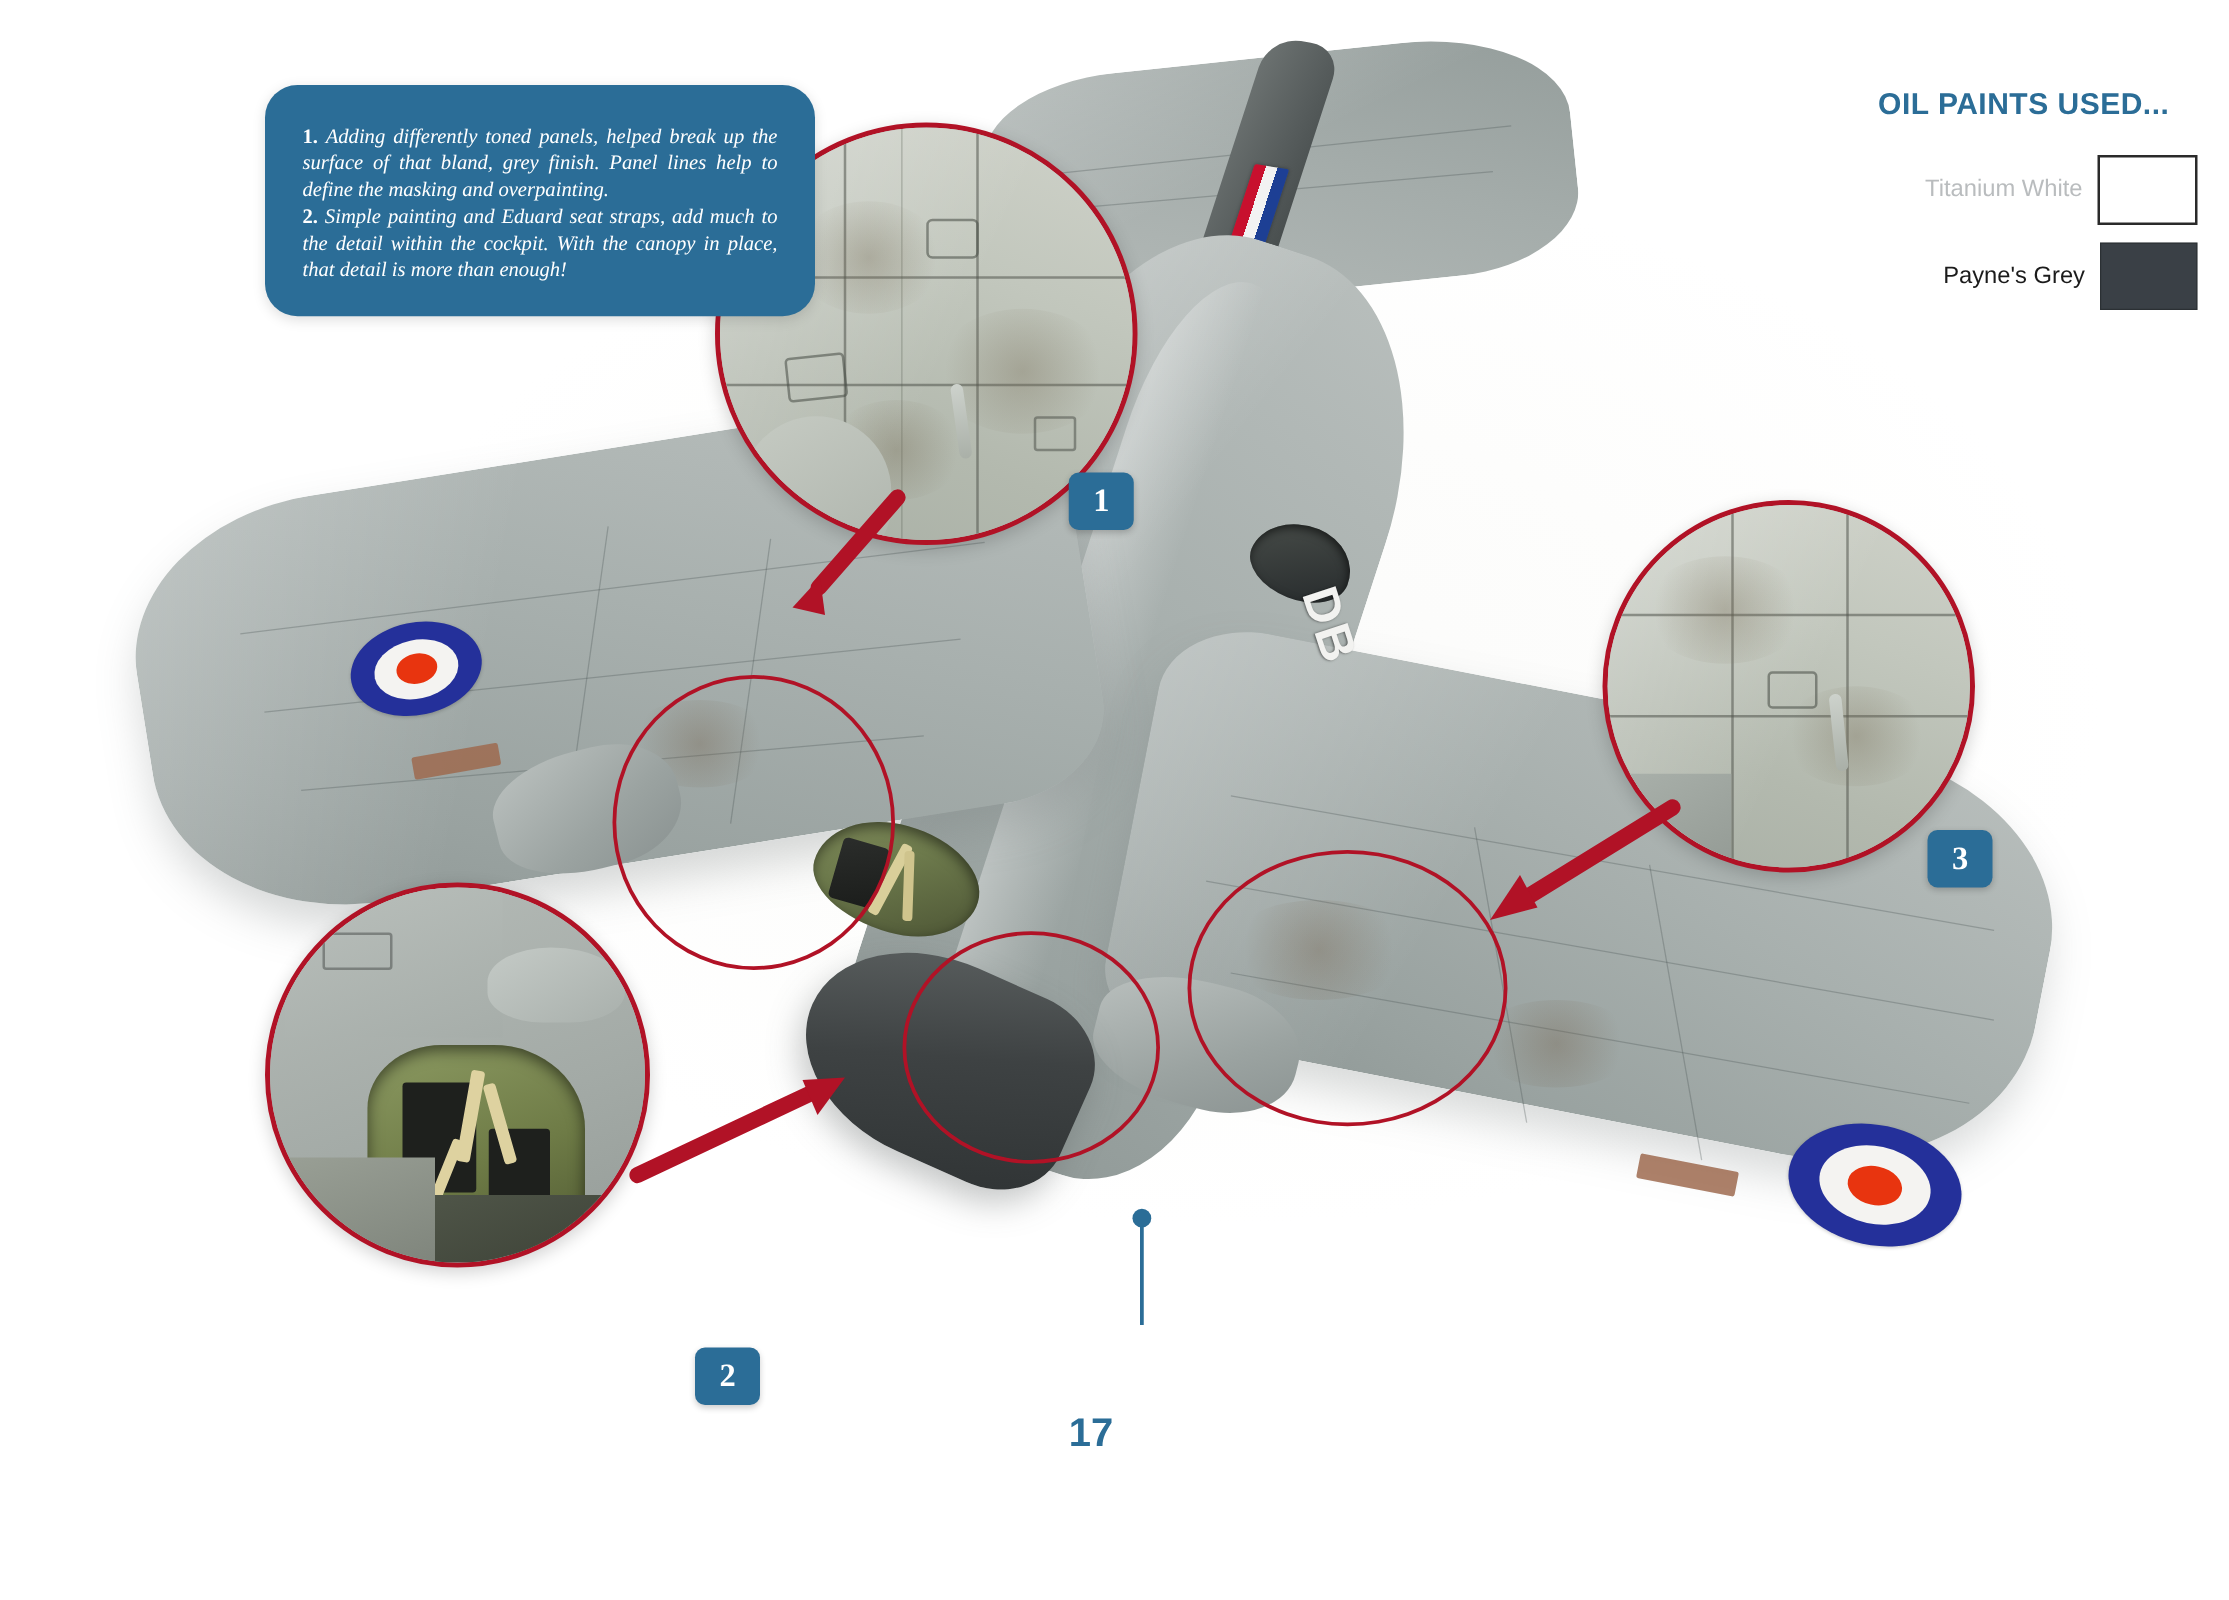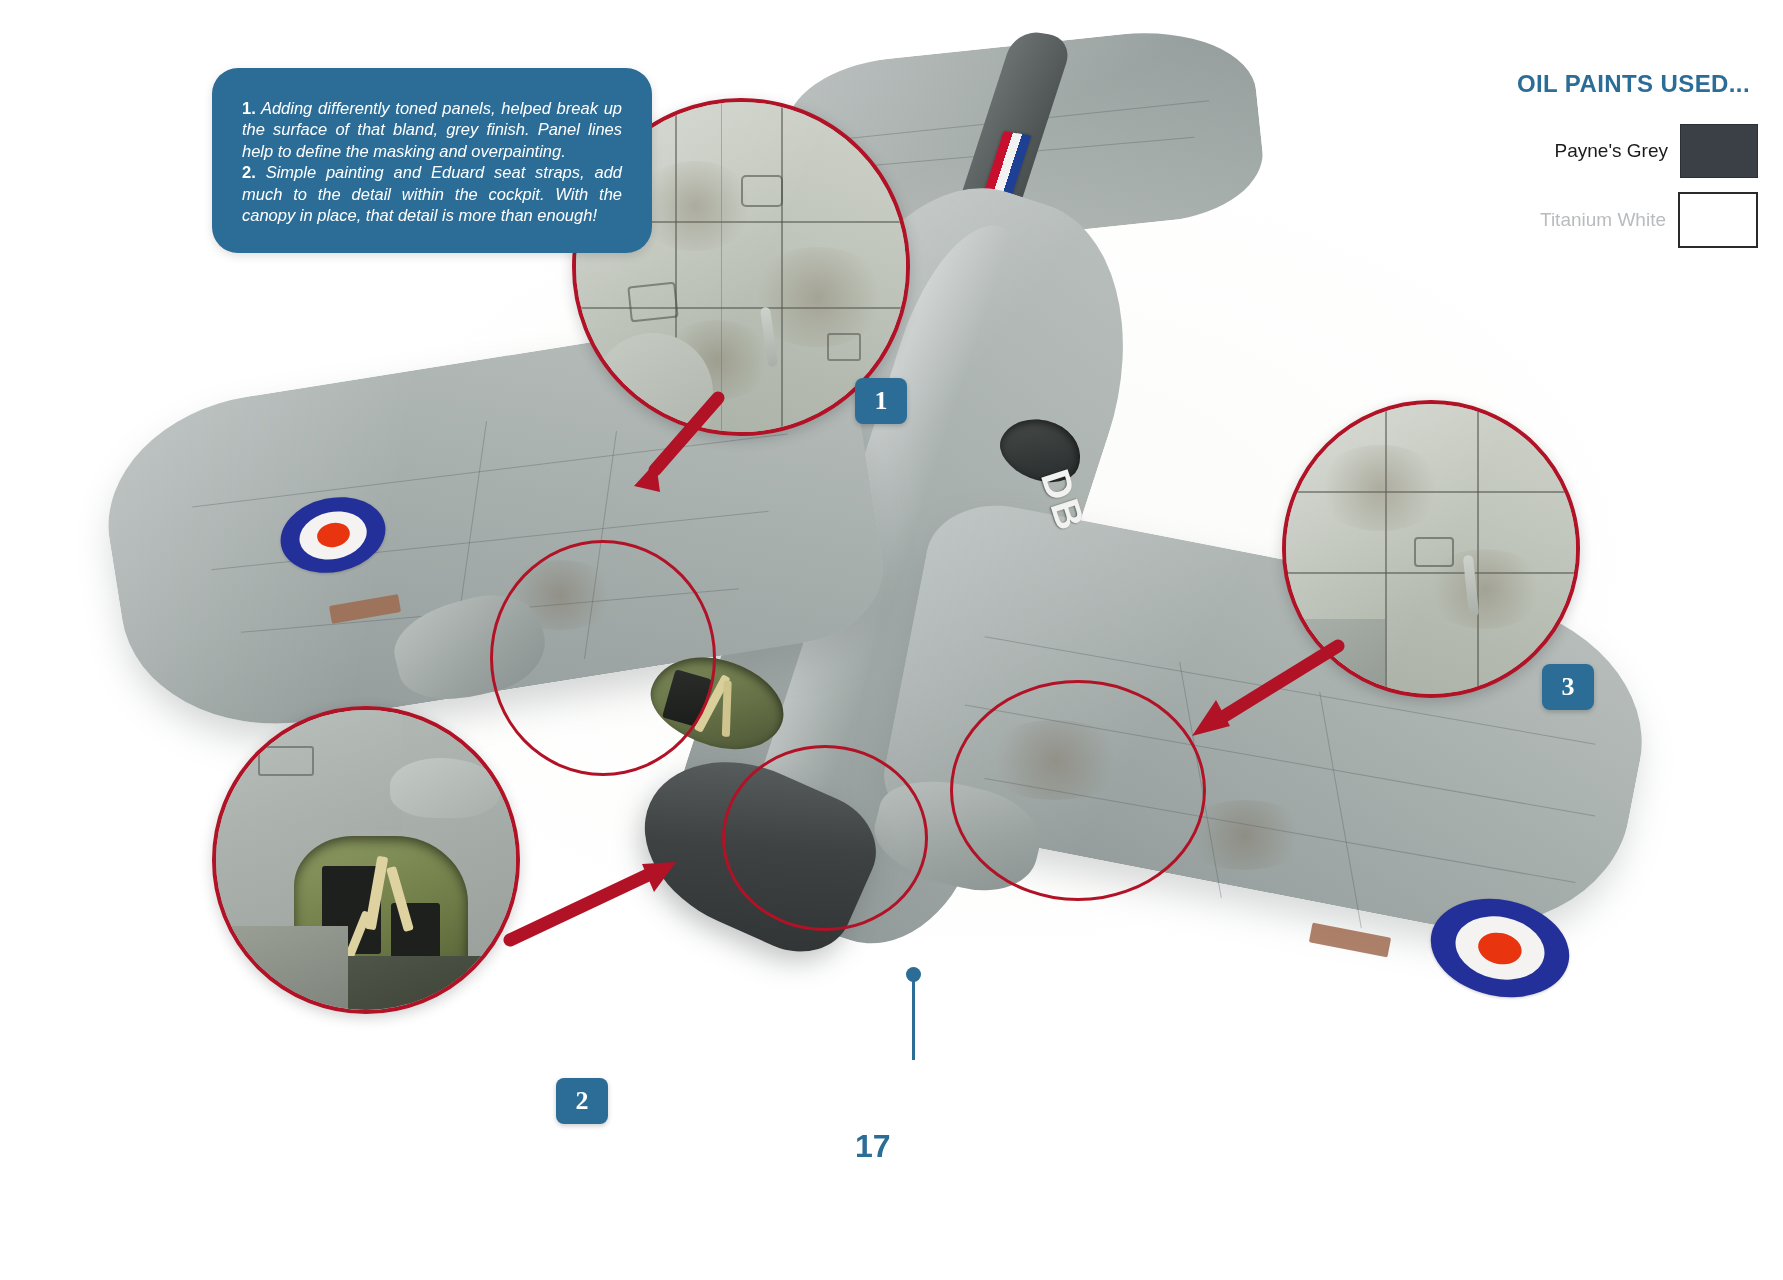--- a/index.html
+++ b/index.html
@@ -152,21 +152,21 @@
     background:#2b6d97;color:#ffffff;
     border-radius:26px;
     padding:30px 30px 26px 30px;
     box-sizing:border-box;
     font-style:italic;font-size:16.5px;line-height:1.30;
     text-align:justify;
     box-shadow:0 3px 10px rgba(0,0,0,.13);
     z-index:30;
   }
   .callout-box b{font-style:normal;font-weight:bold;}
-  .callout-box p{margin:0;}
+  .callout-box p{margin:0;font-family:Liberation Serif, serif;}
 
   
   .detail-circle{
     position:absolute;border-radius:50%;
     border:4px solid #b11226;
     overflow:hidden;
     box-shadow:0 4px 14px rgba(0,0,0,.18);
     background:#b9bfbb;
     z-index:25;
   }
@@ -202,21 +202,21 @@
     font-size:26px;font-weight:bold;
     font-family:"Liberation Serif", serif;
     z-index:28;
     box-shadow:0 2px 5px rgba(0,0,0,.2);
   }
 
   
   .paints{position:absolute;left:1488px;top:70px;width:270px;z-index:30;}
   .paints-title{
     color:#2b6d97;font-size:24px;font-weight:bold;letter-spacing:.4px;
-    text-align:right;margin:0 8px 26px 0;
+    text-align:center;margin:0 8px 26px 0;
   }
   .paint-row{display:flex;align-items:center;justify-content:flex-end;
     margin-bottom:14px;}
   .paint-label{font-size:19px;color:#1b1b1b;margin-right:12px;white-space:nowrap;}
   .paint-label.sienna{color:#7a2012;font-weight:bold;font-family:"Liberation Serif",serif;}
   .paint-label.white{color:#b9bcbe;}
   .paint-swatch{width:76px;height:52px;border:1px solid rgba(0,0,0,.25);}
   .paint-swatch.bordered{border:2px solid #2a2a2a;}
   .leader-dot{position:absolute;left:906px;top:967px;width:15px;height:15px;
     border-radius:50%;background:#2b6d97;z-index:27;}
@@ -372,27 +372,27 @@
     <p><b>1.</b><span> Adding differently toned panels, helped break up the surface of that bland, grey finish. Panel lines help to define the masking and overpainting.</span></p>
     <p><b>2.</b><span> Simple painting and Eduard seat straps, add much to the detail within the cockpit. With the canopy in place, that detail is more than enough!</span></p>
   </div>
 
   <div class="paints">
     <div class="paints-title">OIL PAINTS USED...</div>
 
 
 
     <div class="paint-row">
+      <div class="paint-label white">Titanium White</div>
+      <div class="paint-swatch bordered" id="sw3" style="background: rgb(255, 255, 255);"></div>
+    </div>
+
+    <div class="paint-row">
       <div class="paint-label">Payne's Grey</div>
       <div class="paint-swatch" id="sw2" style="background: rgb(58, 64, 70);"></div>
-    </div>
-
-    <div class="paint-row">
-      <div class="paint-label white">Titanium White</div>
-      <div class="paint-swatch bordered" id="sw3" style="background: rgb(255, 255, 255);"></div>
     </div>
   </div>
 
   <div class="leader-dot"></div>
   <div class="leader-line"></div>
   <div class="page-number">17</div>
 
 </div>
 
 </body></html>

